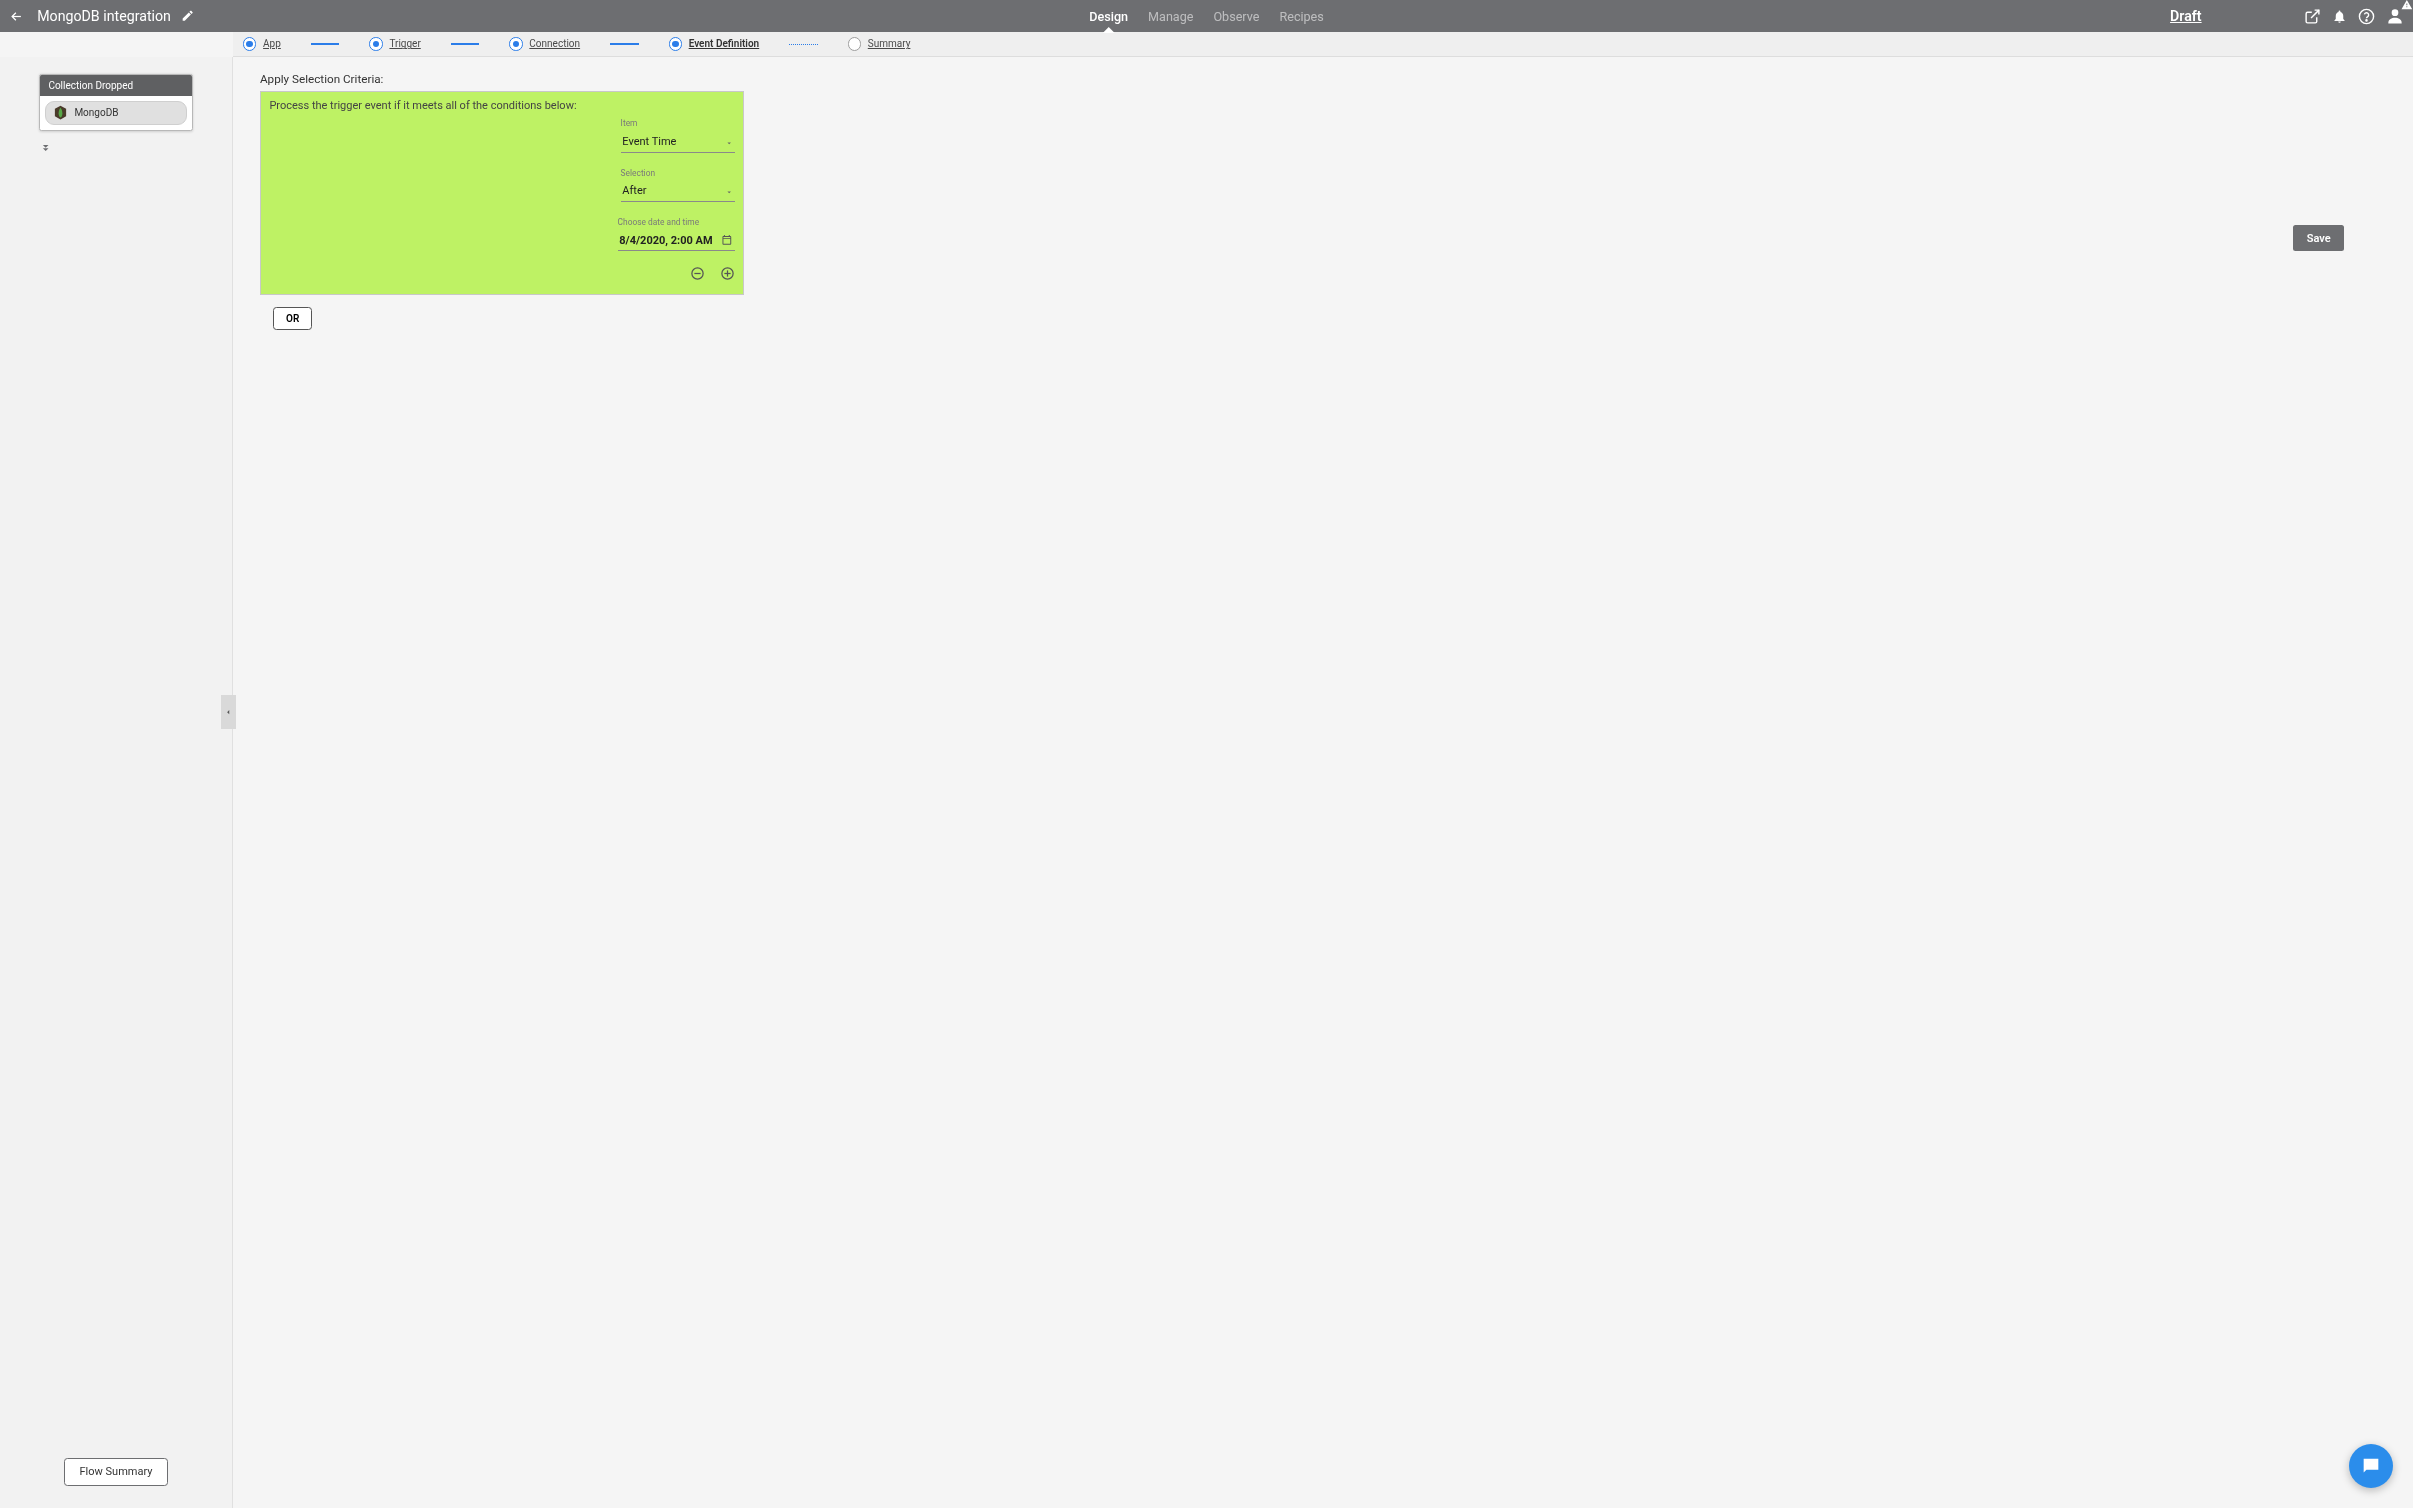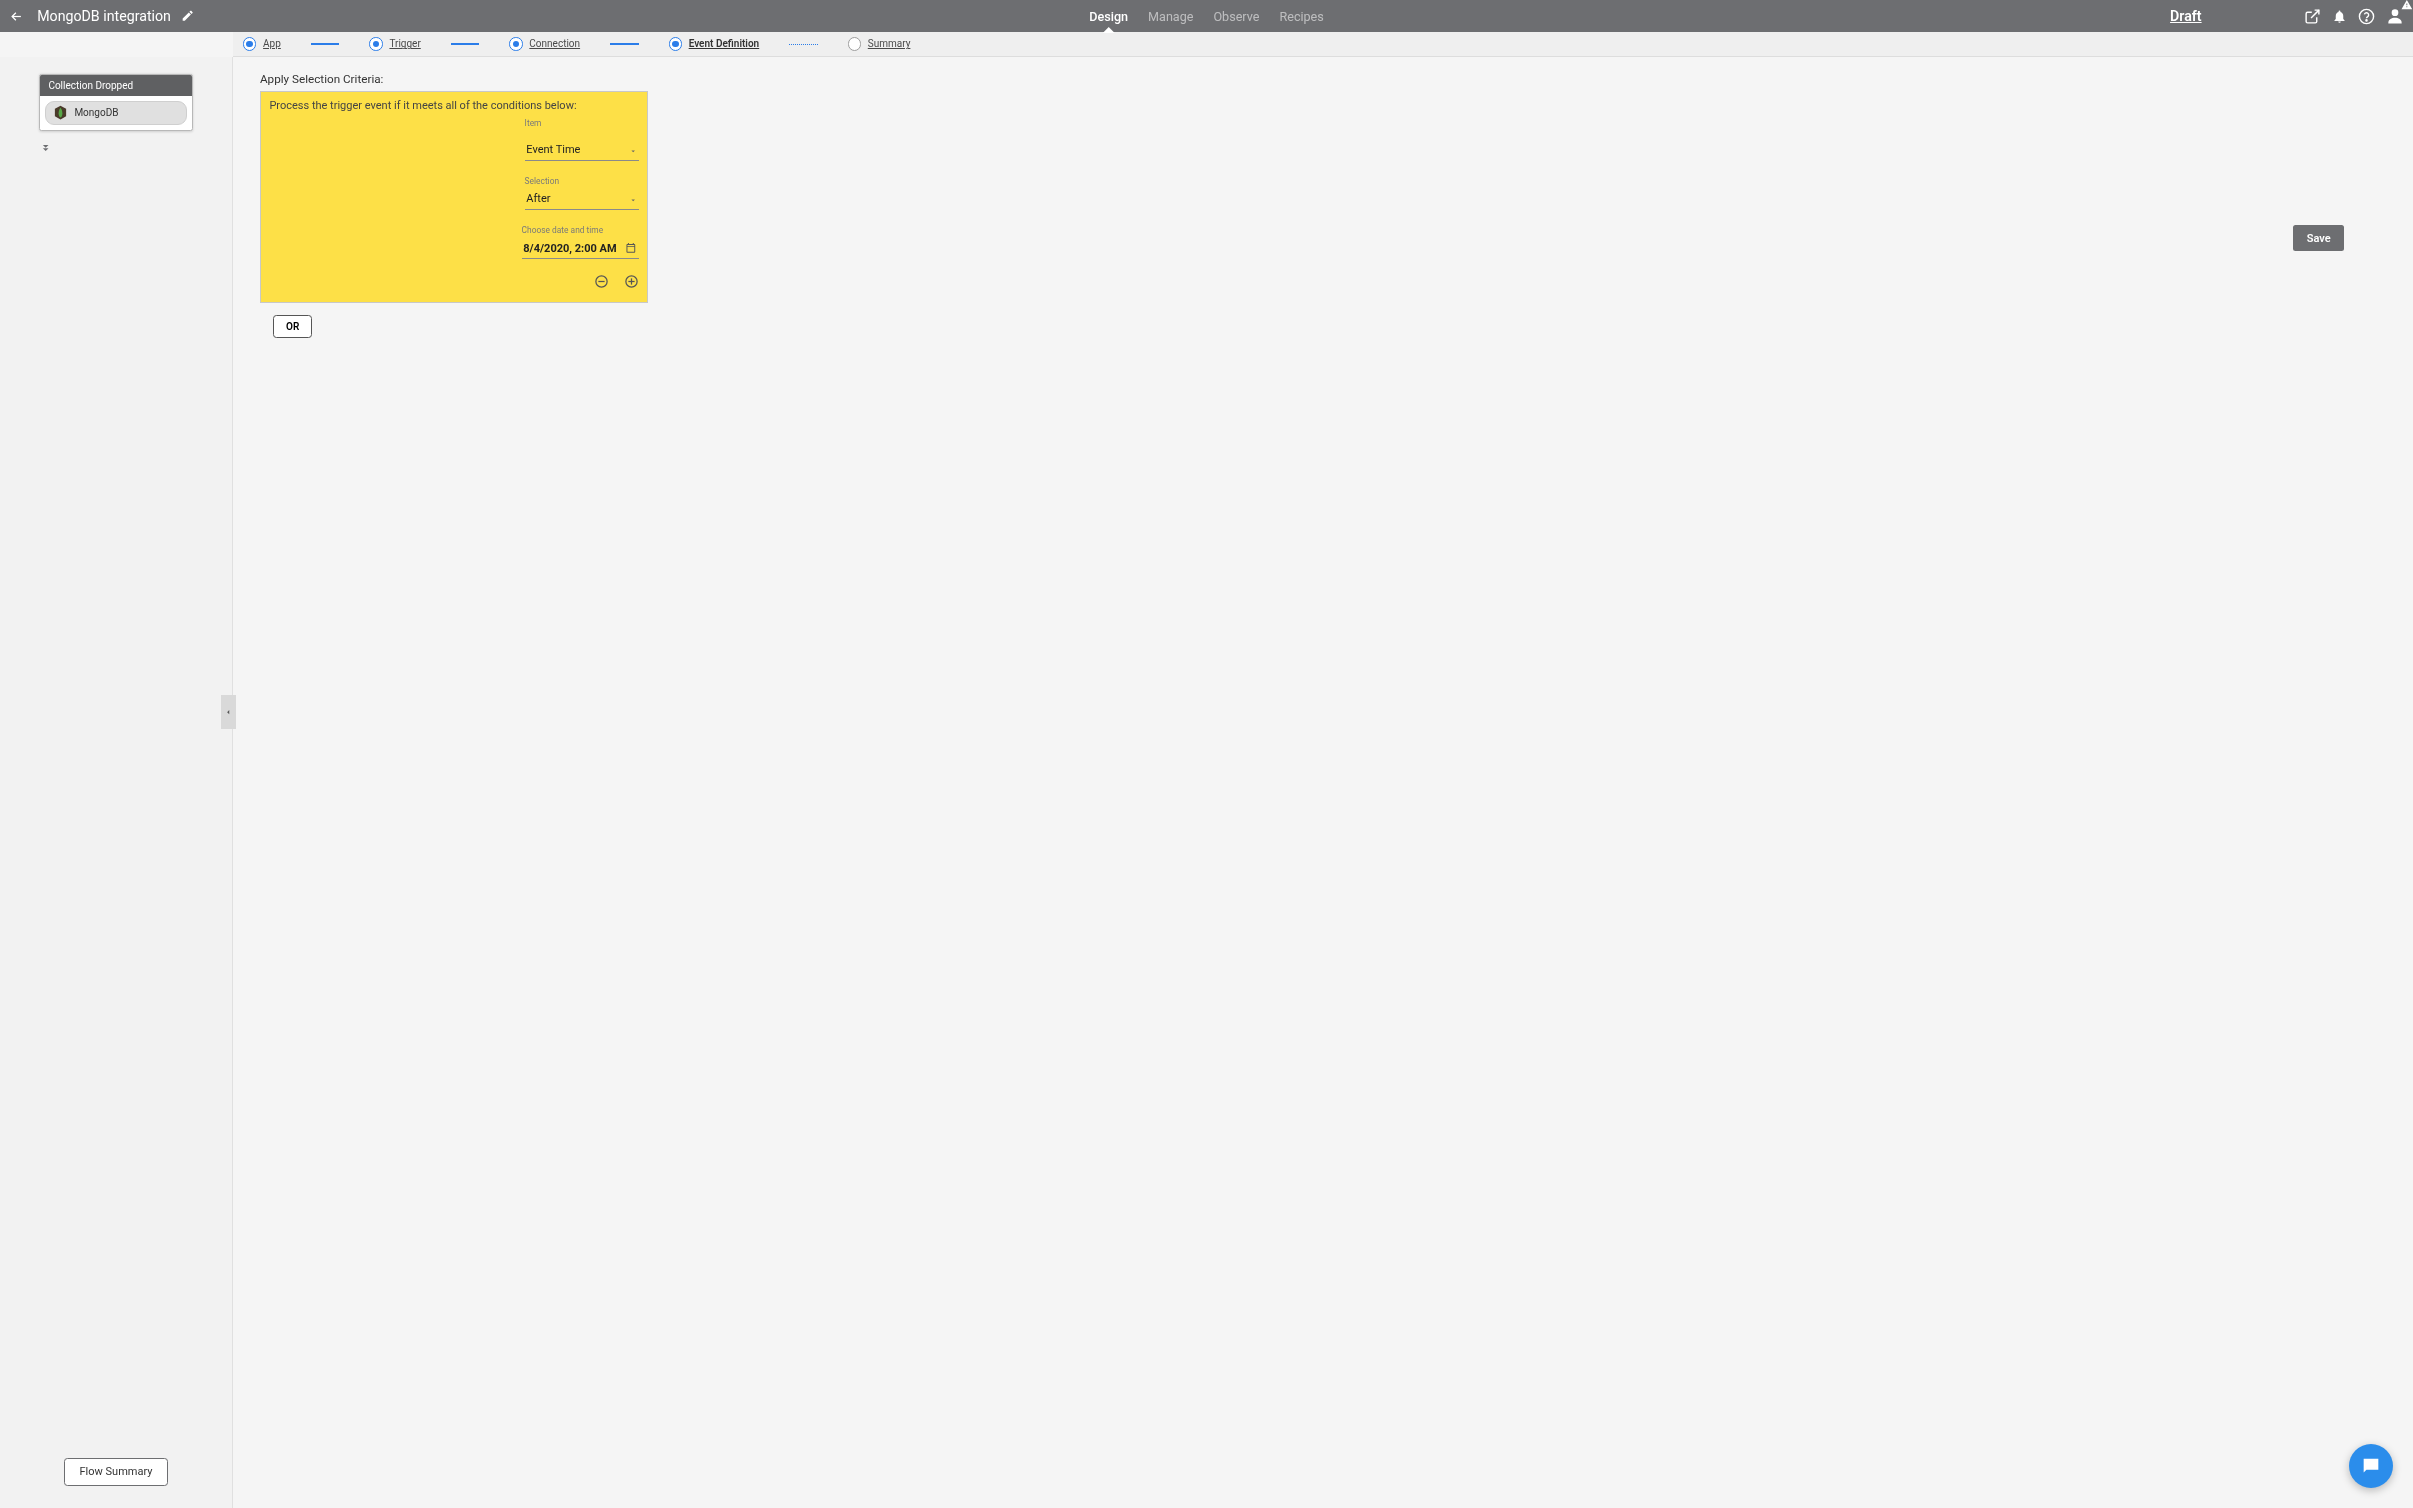--- a/index.html
+++ b/index.html
@@ -105,23 +105,23 @@
     background: #d9d9d9;
     display:flex; align-items:center; justify-content:center;
     cursor:pointer;
     z-index: 5;
   }
 
   
   .main { flex: 1; padding: 15px 27px; position: relative; overflow:auto; }
   .section-title { font-size: 11.7px; color: #333; margin-bottom: 5px; }
   .criteria-box {
-    width: 388px;
+    width: 484px;
     border: 0.8px solid #c8c8c8;
-    background: #fde047;
+    background: #bef264;
     padding: 0 0 11.7px 0;
   }
   .criteria-box .desc {
     font-size: 11px; color: #444;
     padding: 6.7px 8.4px 3.4px 8.4px;
   }
   .criteria-row {
     display: flex; align-items: flex-end; gap: 15px;
     padding: 3.4px 8.4px 0 8.4px;
     flex-direction: column;
@@ -130,21 +130,21 @@
   .field .flabel { font-size: 8.4px; color: #7a7a7a; margin-bottom: 3.4px; }
   .select, .textinput {
     border: none; border-bottom: 0.8px solid #8a8a8a;
     background: transparent;
     font-size: 11px; color: #222;
     padding: 3.4px 1.7px;
     outline: none;
   }
   .select-wrap { position: relative; }
   .select-wrap .caret { position:absolute; right:1.7px; bottom:5px; pointer-events:none; }
-  .w-item { width: 114px; margin-top: 8px; }
+  .w-item { width: 114px; }
   .w-op { width: 114px; }
   .w-date { width: 117px; font-weight: bold; }
   .row-icons { display:flex; gap:15px; align-items:center; margin-left:1.7px; margin-bottom:1.7px; }
   .row-icons .ibtn { width:15px; height:15px; cursor:pointer; color:#555; }
 
   .or-btn {
     margin-top: 11.7px; margin-left: 13.4px;
     border: 1.3px solid #555;
     background: #fff;
     padding: 5px 11.7px;

